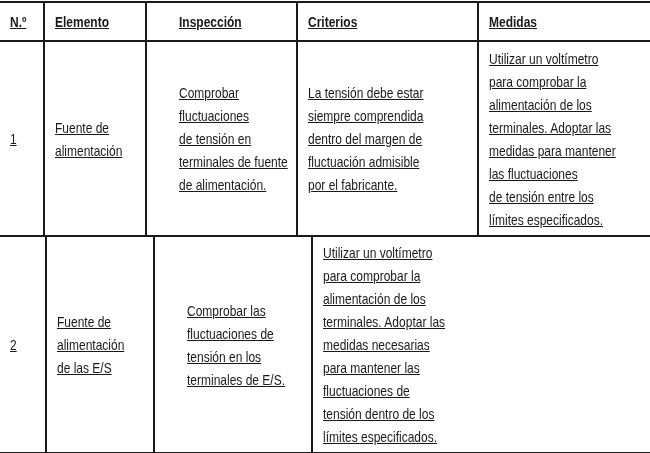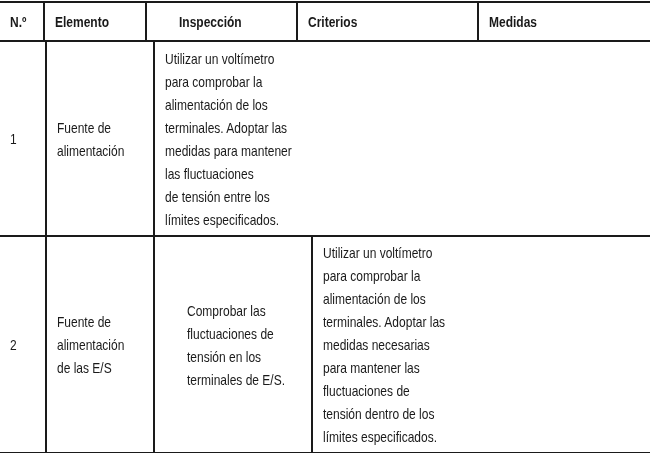--- a/index.html
+++ b/index.html
@@ -13,20 +13,21 @@
       overflow: hidden;
       font-family: "Liberation Sans", sans-serif;
       color: #1a1a1a;
     }
     .table {
       position: absolute;
       left: 0;
       top: 1px;
       width: 650px;
       border-top: 2px solid #1a1a1a;
+      text-decoration: underline;
     }
     .row {
       display: flex;
       border-bottom: 2px solid #1a1a1a;
     }
     .row.header { height: 37px; }
     .row.r1 { height: 193px; }
     .row.r2 { height: 215px; }
     .cell {
       position: relative;
@@ -83,20 +84,34 @@
   </div>
 
   <div class="row r1">
     <div class="cell c0">
         <span class="txt">1</span>
       </div>
     <div class="cell c1">
         <span class="txt">Fuente de
 alimentación</span>
       </div>
+    <div class="cell c2">
+        <span class="txt">Comprobar
+fluctuaciones
+de tensión en
+terminales de fuente
+de alimentación.</span>
+      </div>
+    <div class="cell c3">
+        <span class="txt">La tensión debe estar
+siempre comprendida
+dentro del margen de
+fluctuación admisible
+por el fabricante.</span>
+      </div>
     <div class="cell c4">
         <span class="txt">Utilizar un voltímetro
 para comprobar la
 alimentación de los
 terminales. Adoptar las
 medidas para mantener
 las fluctuaciones
 de tensión entre los
 límites especificados.</span>
       </div>

